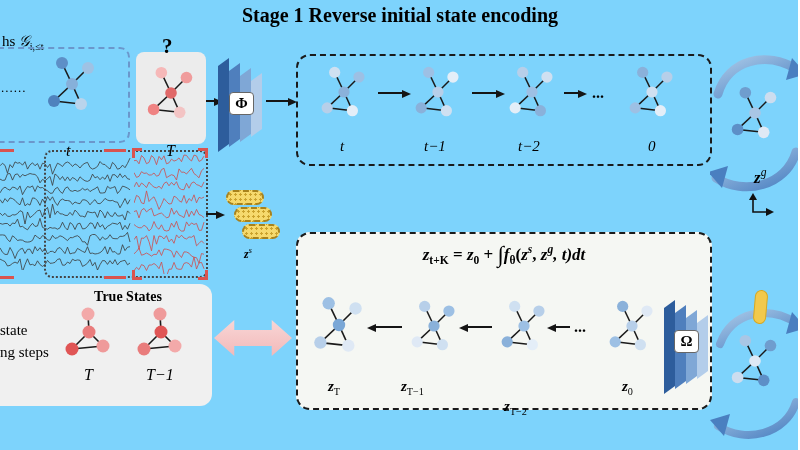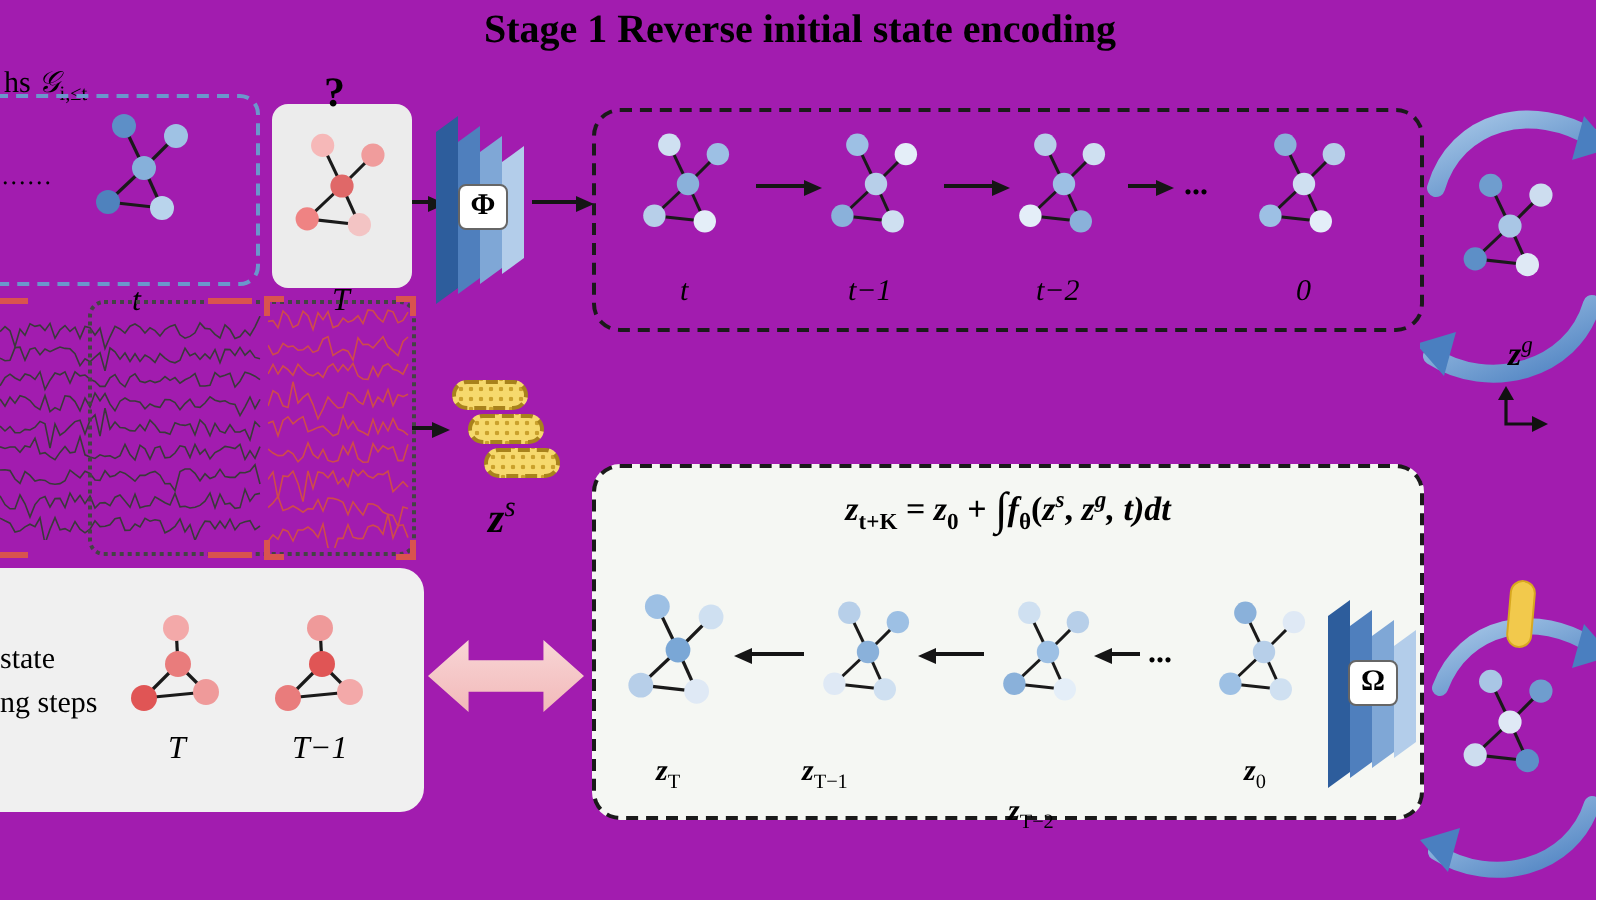--- a/index.html
+++ b/index.html
@@ -1,17 +1,17 @@
 <!DOCTYPE html>
 <html><head>
 <meta charset="utf-8">
 <style>
   *{margin:0;padding:0;box-sizing:border-box}
   body{font-family:"Liberation Serif",serif;background:#fff}
-  #fig{position:relative;width:798px;height:450px;background:#a21caf;overflow:hidden}
+  #fig{position:relative;width:798px;height:450px;background:#7dd3fc;overflow:hidden}
   .abs{position:absolute}
   .title{width:800px;text-align:center;font-weight:700;font-size:20px;color:#000}
   .it{font-style:italic}
   .bz{font-weight:700;font-style:italic}
   .lbl{font-size:15px;color:#000}
   sub{font-size:68%;}
   sup{font-size:68%;font-style:italic}
   .arr{position:absolute;height:0;border-top:2.2px solid #151515}
   .arr::after{content:"";position:absolute;right:-9px;top:-4px;width:0;height:0;
     border:4px solid transparent;border-left:9px solid #151515}
@@ -124,21 +124,21 @@
     <polygon points="22,24 33,16 33,82 22,90" fill="#7fa7d6"></polygon>
     <polygon points="33,29 44,21 44,77 33,85" fill="#b3cdea"></polygon>
   </svg>
   <div class="whitebox" style="left:229px;top:92px">Φ</div>
   <div class="arr" style="left:266px;top:100px;width:26px"></div>
 
   <div class="arr" style="left:206px;top:213px;width:14px"></div>
   <div class="cyl" style="left:226px;top:190px"></div>
   <div class="cyl" style="left:234px;top:207px"></div>
   <div class="cyl" style="left:242px;top:224px"></div>
-  <div class="abs" style="left:244px;top:246px;font-size:21px"><span class="bz">z</span><sup>s</sup></div>
+  <div class="abs" style="left:244px;top:246px;font-size:12px"><span class="bz">z</span><sup>s</sup></div>
 
   <div class="abs dashbox" style="left:296px;top:54px;width:416px;height:112px"></div>
   <svg class="abs" style="left:316px;top:64px;--c1:#cfe0f1;--c2:#9dc0e4;--c3:#8ab1da;--c4:#b7cfe9;--c5:#e4eef8" width="56" height="56">
       <use href="#g5"></use>
     </svg>
   <div class="arr" style="left:378px;top:92px;width:28px"></div>
   <svg class="abs" style="left:410px;top:64px;--c1:#9dc0e4;--c2:#e4eef8;--c3:#b7cfe9;--c4:#8ab1da;--c5:#cfe0f1" width="56" height="56">
       <use href="#g5"></use>
     </svg>
   <div class="arr" style="left:472px;top:92px;width:28px"></div>
@@ -197,20 +197,21 @@
 
   <svg class="abs" style="left:664px;top:294px" width="46" height="101">
     <polygon points="0,14 11,6 11,92 0,100" fill="#2d5d9c"></polygon>
     <polygon points="11,19 22,11 22,87 11,95" fill="#4f7fbd"></polygon>
     <polygon points="22,24 33,16 33,82 22,90" fill="#7fa7d6"></polygon>
     <polygon points="33,29 44,21 44,77 33,85" fill="#b3cdea"></polygon>
   </svg>
   <div class="whitebox" style="left:674px;top:330px">Ω</div>
 
   <div class="abs" style="left:-12px;top:284px;width:224px;height:122px;background:#f0f0f0;border-radius:12px"></div>
+  <div class="abs" style="left:58px;top:289px;width:140px;text-align:center;font-weight:700;font-size:14px">True States</div>
   <svg class="abs" style="left:58px;top:302px;--c1:#f3a9a9;--c2:#e97c7c;--c3:#e05555;--c4:#ef9a9a" width="60" height="60">
       <use href="#g4"></use>
     </svg>
   <svg class="abs" style="left:130px;top:302px;--c1:#ef9a9a;--c2:#e05555;--c3:#e97c7c;--c4:#f3a9a9" width="60" height="60">
       <use href="#g4"></use>
     </svg>
   <div class="abs it lbl" style="left:84px;top:366px;font-size:16px">T</div>
   <div class="abs it lbl" style="left:146px;top:366px;font-size:16px">T−1</div>
   <div class="abs lbl" style="left:0;top:322px">state</div>
   <div class="abs lbl" style="left:0;top:344px">ng steps</div>

